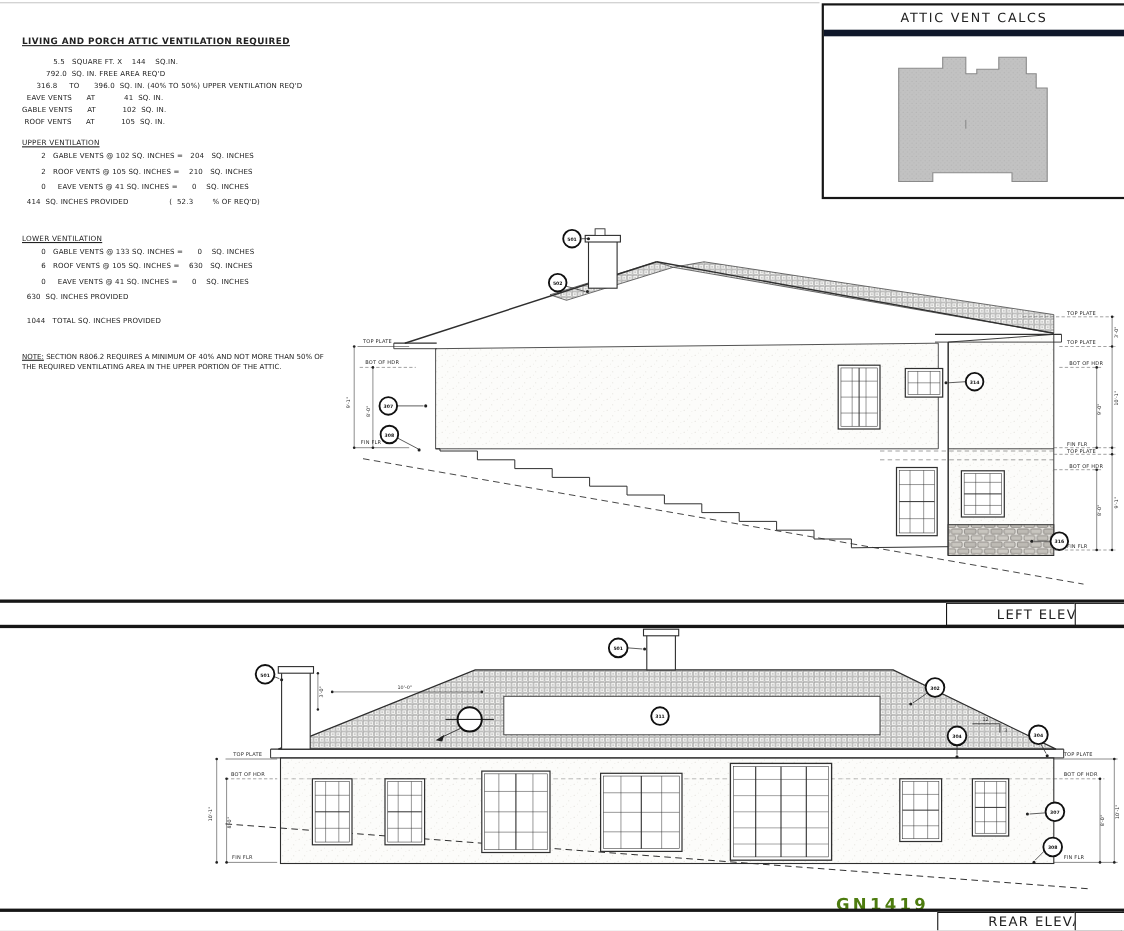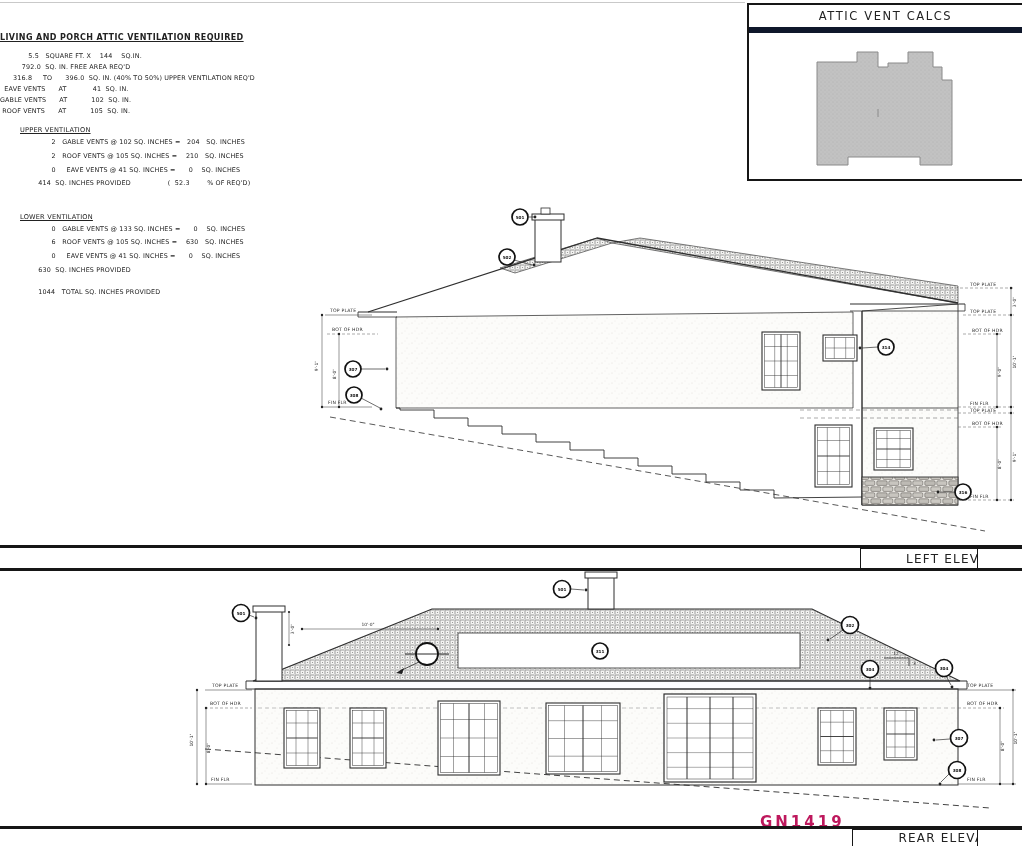--- a/index.html
+++ b/index.html
@@ -1,44 +1,44 @@
 <!DOCTYPE html>
 <html><head>
 <meta charset="utf-8">
 <style>
   html,body{margin:0;padding:0;background:#e8e8e8;}
   .sheet{position:relative;width:1022px;height:846px;background:#ffffff;overflow:hidden;
          font-family:"DejaVu Sans",sans-serif;color:#222;}
   .topline{position:absolute;left:0;top:2px;width:745px;height:1px;background:#c9c9c9;}
 
   
-  .calc{position:absolute;left:0;top:33px;width:430px;}
+  .calc{position:absolute;left:20px;top:33px;width:430px;}
   .calc-title{font-size:8px;font-weight:bold;letter-spacing:.4px;text-decoration:underline;margin-bottom:9px;}
   .cline{white-space:pre;font-size:6.4px;line-height:10.9px;letter-spacing:.15px;}
-  .cline2{white-space:pre;font-size:6.4px;line-height:13.6px;letter-spacing:.15px;margin-left:34px;}
-  .sec-title{font-size:6.6px;letter-spacing:.2px;text-decoration:underline;margin-left:20px;}
+  .cline2{white-space:pre;font-size:6.4px;line-height:13.6px;letter-spacing:.15px;}
+  .sec-title{font-size:6.6px;letter-spacing:.2px;text-decoration:underline;}
   .up-title{margin-top:10px;margin-bottom:2px;}
   .lo-title{margin-top:22px;margin-bottom:2px;}
   .total-line{margin-top:9px;}
   .vnotes{margin-top:20px;}
   .notep{margin-top:14px;width:286px;font-size:6.4px;line-height:9.6px;}
   .notep .nlbl{text-decoration:underline;}
 
   
   .vpanel{position:absolute;left:747px;top:3px;width:273px;height:174px;border:2px solid #161616;background:#fff;}
   .vpanel-title{height:22px;border-bottom:6px solid #0f172a;display:flex;align-items:center;justify-content:center;
                 font-size:11.5px;letter-spacing:1.6px;}
   .vpanel-body{position:relative;height:148px;}
 
   
   .hline{position:absolute;left:0;width:1022px;height:3px;background:#161616;}
   .tbox{position:absolute;border:1.5px solid #161616;background:#fff;display:flex;align-items:center;justify-content:center;padding-left:44px;}
   .tbox-title{font-size:12px;letter-spacing:1.2px;}
   .tbox-scale{font-size:4.6px;letter-spacing:.2px;color:#444;}
-  .wmark{position:absolute;left:760px;top:813px;font-size:15px;font-weight:bold;letter-spacing:3px;color:#be185d;}
+  .wmark{position:absolute;left:760px;top:813px;font-size:15px;font-weight:bold;letter-spacing:3px;color:#4d7c0f;}
 
   
   svg{position:absolute;}
   svg text{font-family:"DejaVu Sans",sans-serif;}
   .lbl{font-size:4.6px;fill:#2e2e2e;letter-spacing:.2px;}
   .dim{font-size:4.4px;fill:#2e2e2e;}
   .kn{font-size:4.2px;fill:#141414;text-anchor:middle;font-weight:bold;}
 </style>
 </head>
 <body>
@@ -63,20 +63,21 @@
 
     <div class="sec-title lo-title">LOWER VENTILATION</div>
     <div class="cline2">        0   GABLE VENTS @ 133 SQ. INCHES =      0    SQ. INCHES</div>
     <div class="cline2">        6   ROOF VENTS @ 105 SQ. INCHES =    630   SQ. INCHES</div>
     <div class="cline2">        0     EAVE VENTS @ 41 SQ. INCHES =      0    SQ. INCHES</div>
     <div class="cline2">  630  SQ. INCHES PROVIDED</div>
     <div class="cline2 total-line">  1044   TOTAL SQ. INCHES PROVIDED</div>
 
     <div class="vnotes">
     </div>
+    <div class="notep"><span class="nlbl">NOTE:</span><span> SECTION R806.2 REQUIRES A MINIMUM OF 40% AND NOT MORE THAN 50% OF THE REQUIRED VENTILATING AREA IN THE UPPER PORTION OF THE ATTIC.</span></div>
   </div>
 
   <div class="vpanel">
     <div class="vpanel-title">ATTIC VENT CALCS</div>
     <div class="vpanel-body">
       <svg width="269" height="148" viewBox="749 28 269 148">
         <defs>
           <pattern id="stipple" width="4" height="4" patternUnits="userSpaceOnUse">
             <rect width="4" height="4" fill="#c2c2c2"></rect>
             <circle cx="1" cy="1" r="0.5" fill="#adadad"></circle>

